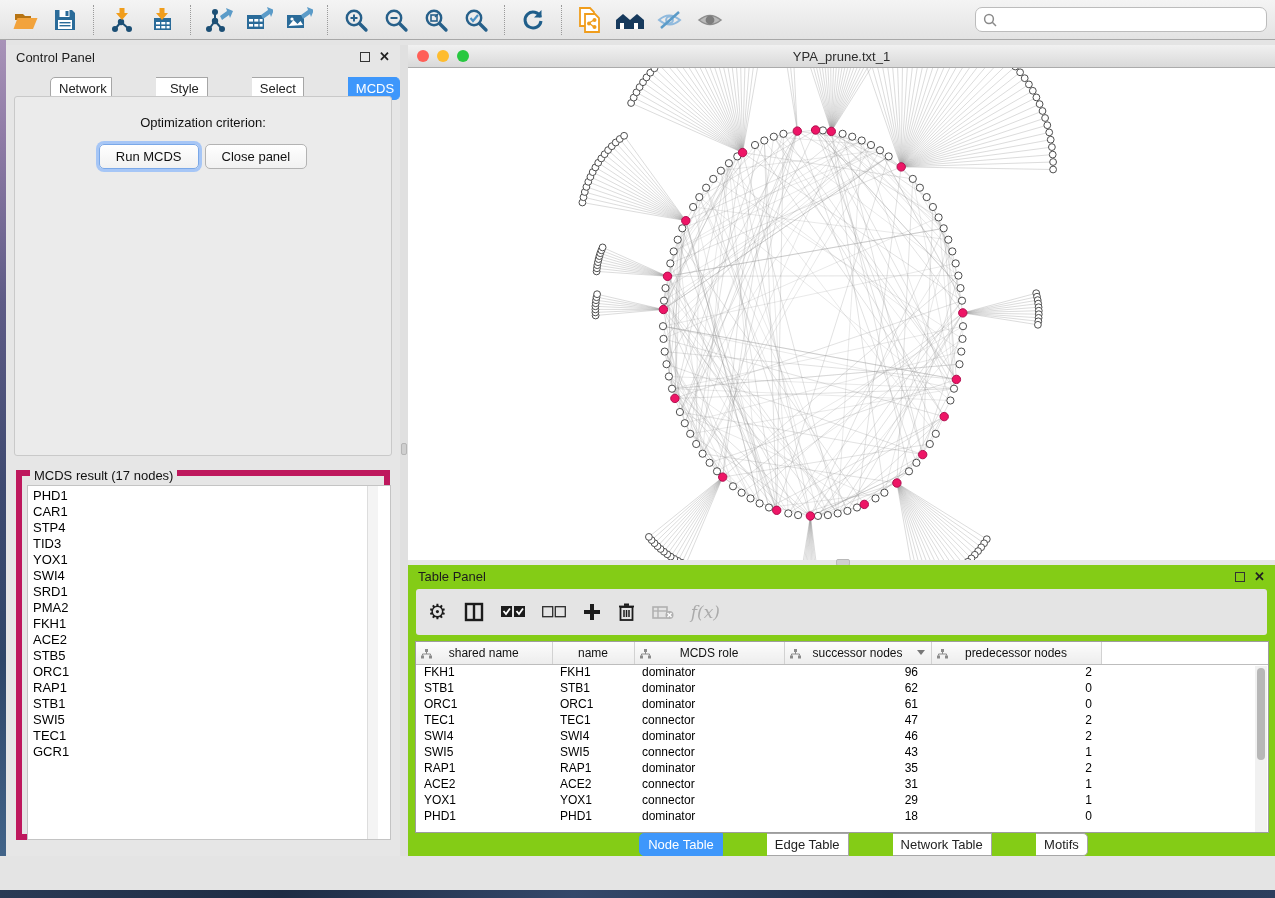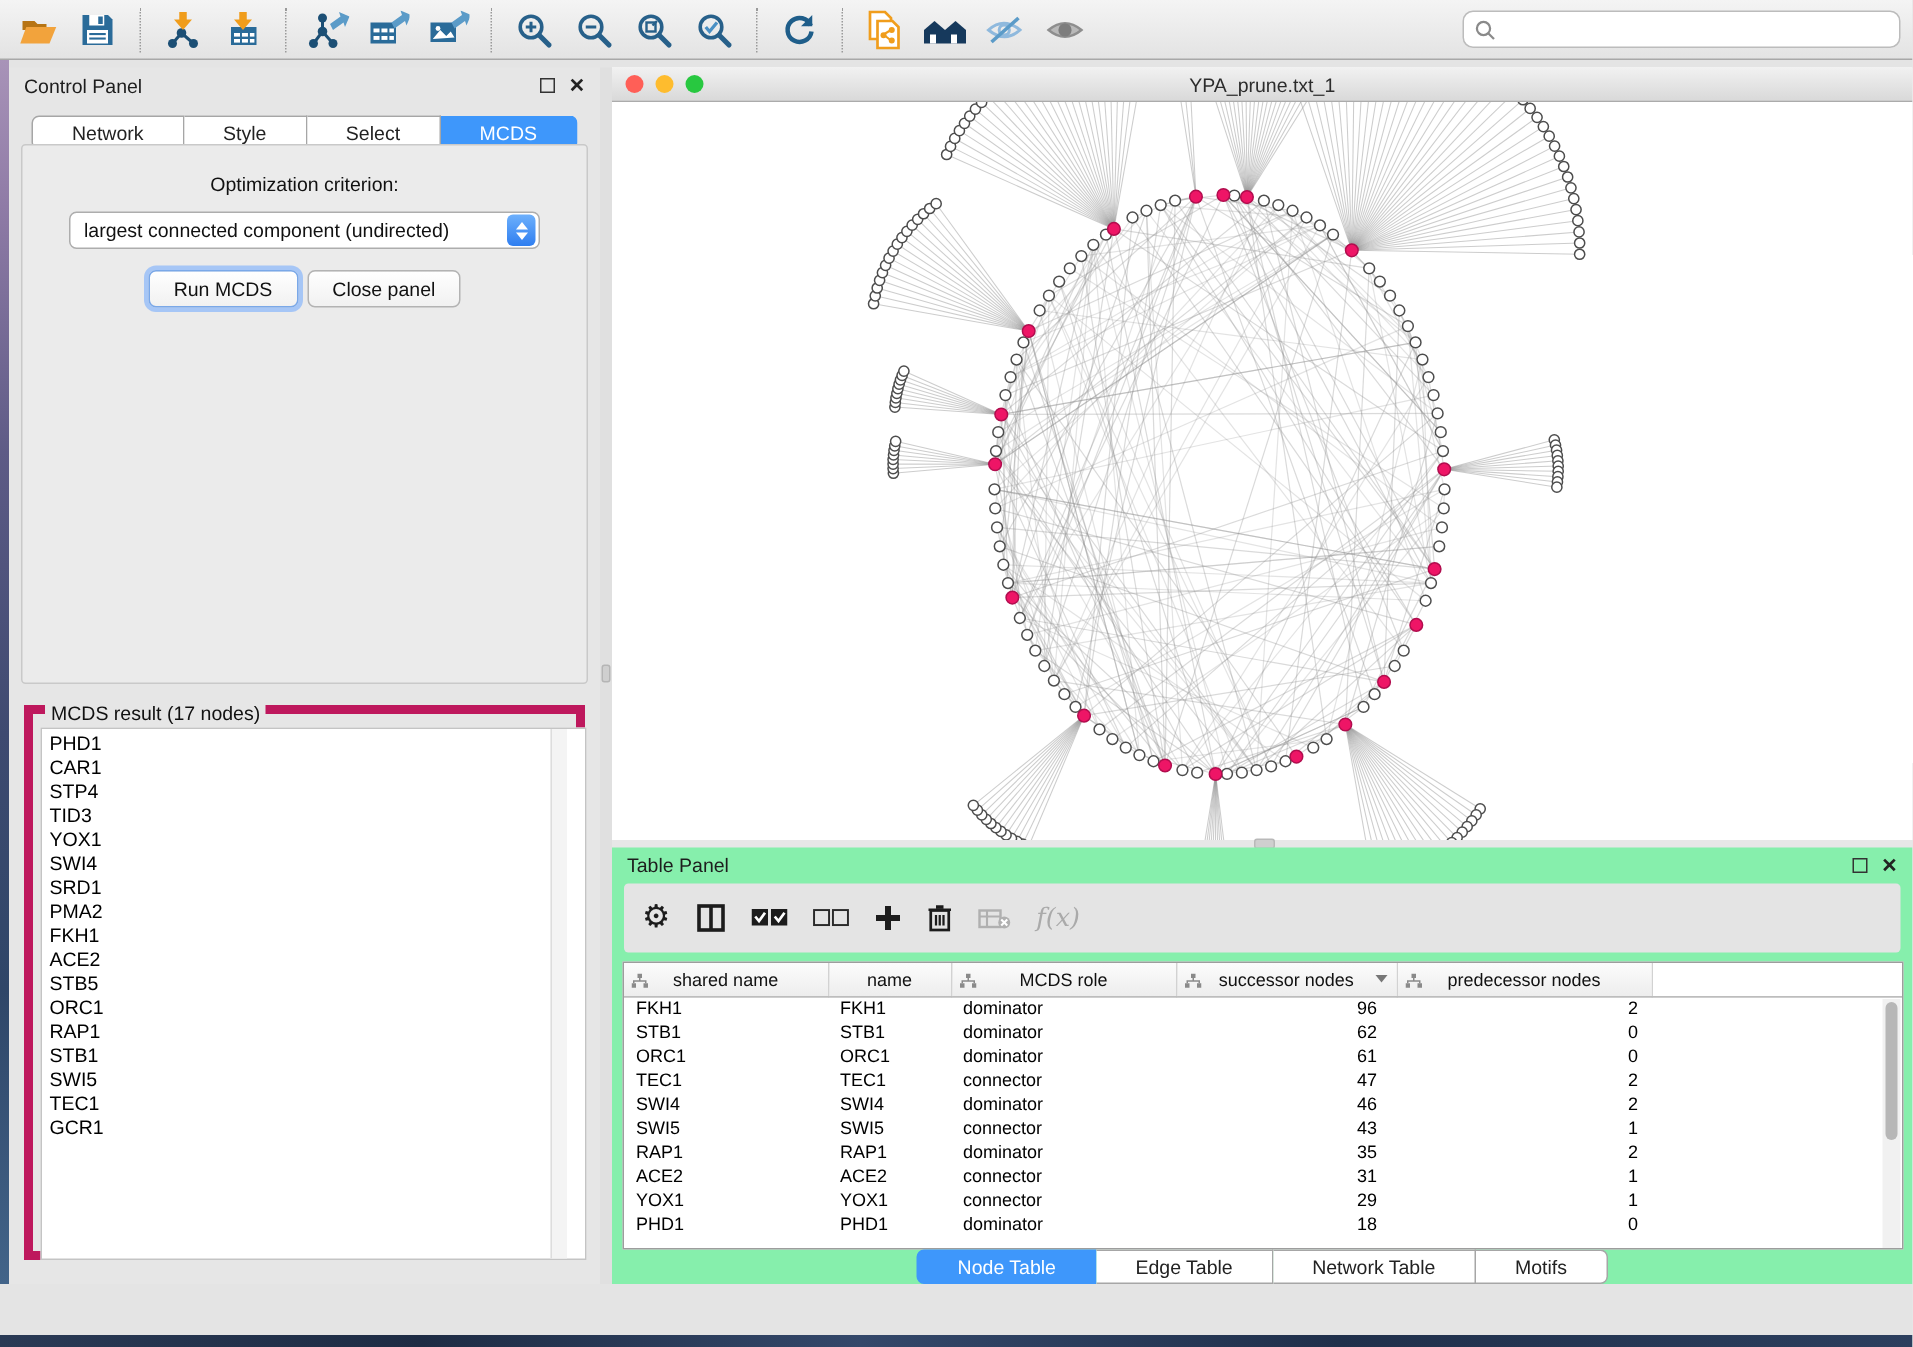--- a/index.html
+++ b/index.html
@@ -25,22 +25,22 @@
   .searchbox input { border:none; outline:none; flex:1; font-size:12px; background:transparent; font-family:"Liberation Sans",sans-serif; }
 
   
   .control-panel { position:absolute; left:6px; top:45px; width:394px; height:811px; background:#e6e6e6; }
   .cp-header { height:24px; display:flex; align-items:center; padding:0 10px; }
   .cp-title { font-size:13px; color:#1d1d1d; }
   .panel-controls { margin-left:auto; display:flex; align-items:center; gap:9px; }
   .float-box { width:10px; height:10px; border:1.6px solid #333; display:inline-block; }
   .close-x { font-size:13px; font-weight:bold; color:#222; line-height:10px; }
   .seg-group { display:flex; justify-content:center; margin-top:8px; }
-  .seg { font-size:13px; padding:3px 26px; background:#fff; border:1px solid #a6a6a6; border-left:none; color:#222;
-    min-width:52px; text-align:right; }
+  .seg { font-size:13px; padding:3px 8px; background:#fff; border:1px solid #a6a6a6; border-left:none; color:#222;
+    min-width:52px; text-align:right;margin-left:44px; }
   .seg:first-child { border-left:1px solid #a6a6a6; border-radius:5px 0 0 5px; }
   .seg:last-child { border-radius:0 5px 5px 0; }
   .seg.active { background:#3e97fb; border-color:#3e97fb; color:#fff; }
   .cp-inner { position:absolute; left:8px; top:51px; width:378px; height:360px; background:#ebebeb;
     border:1px solid #c9c9c9; border-radius:3px; }
   .opt-label { text-align:center; font-size:13px; color:#111; margin-top:18px; }
   .combo { margin:11px auto 0; width:314px; height:25px; background:#fff; border:1px solid #adadad; border-radius:5px;
     display:flex; align-items:center; position:relative; }
   .combo-text { flex:1; font-size:13px; color:#111; padding-left:9px; white-space:nowrap; overflow:hidden; }
   .combo-stepper { width:19px; height:21px; margin-right:2px; border-radius:4px;
@@ -67,21 +67,21 @@
   
   .network-window { position:absolute; left:408px; top:45px; width:867px; height:515px; background:#fff; }
   .net-titlebar { height:23px; background:linear-gradient(180deg,#f1f1f1,#d9d9d9); border-bottom:1px solid #ababab;
     display:flex; align-items:center; position:relative; }
   .lights { display:flex; gap:8px; padding-left:9px; }
   .light { width:12px; height:12px; border-radius:50%; }
   .net-title { position:absolute; left:0; right:0; text-align:center; font-size:13px; color:#2c2c2c; }
   .net-canvas { position:relative; width:867px; height:492px; background:#fff; }
 
   
-  .table-panel { position:absolute; left:408px; top:565px; width:867px; height:291px; background:#86efac; }
+  .table-panel { position:absolute; left:408px; top:565px; width:867px; height:291px; background:#84cc16; }
   .tp-header { height:23px; display:flex; align-items:center; padding:0 10px; }
   .tp-title { font-size:13px; color:#1d1d1d; }
   .tp-toolbar { height:46px; margin:1px 8px 0 8px; display:flex; align-items:center; gap:17px; padding:0 12px;
     background:#e4e4e4; border-radius:3px; }
   .tp-toolbar .ticon { display:flex; align-items:center; justify-content:center; }
   .gear-glyph { font-size:21px; color:#1c1c1c; line-height:20px; }
   .fx-glyph { font-family:"DejaVu Serif", serif; font-style:italic; font-size:17px; color:#aaa; }
   .tbl-wrap { position:absolute; left:7px; top:76px; width:854px; height:192px; background:#fff; border:1px solid #9d9d9d; overflow:hidden; }
   table.datatable { border-collapse:collapse; table-layout:fixed; width:100%; }
   .datatable th { height:22px; background:linear-gradient(180deg,#fcfcfc,#ededed); border-bottom:1px solid #bdbdbd;
@@ -285,27 +285,20 @@
       </span>
     </div>
     <div class="seg-group" id="control-tabs">
         <div class="seg">Network</div>
         <div class="seg">Style</div>
         <div class="seg">Select</div>
         <div class="seg active">MCDS</div>
       </div>
     <div class="cp-inner">
       <div class="opt-label">Optimization criterion:</div>
-      <div class="combo">
-        <span class="combo-text">largest connected component (undirected)</span>
-        <span class="combo-stepper">
-            <span class="tri-up"></span>
-            <span class="tri-down"></span>
-          </span>
-      </div>
       <div class="btn-row">
         <button class="pbtn focused">Run MCDS</button>
         <button class="pbtn">Close panel</button>
       </div>
     </div>
     <div class="result-group">
       <span class="result-legend">MCDS result (17 nodes)</span>
       <div class="result-list" id="result-list">
           <div class="result-item">PHD1</div>
           <div class="result-item">CAR1</div>

